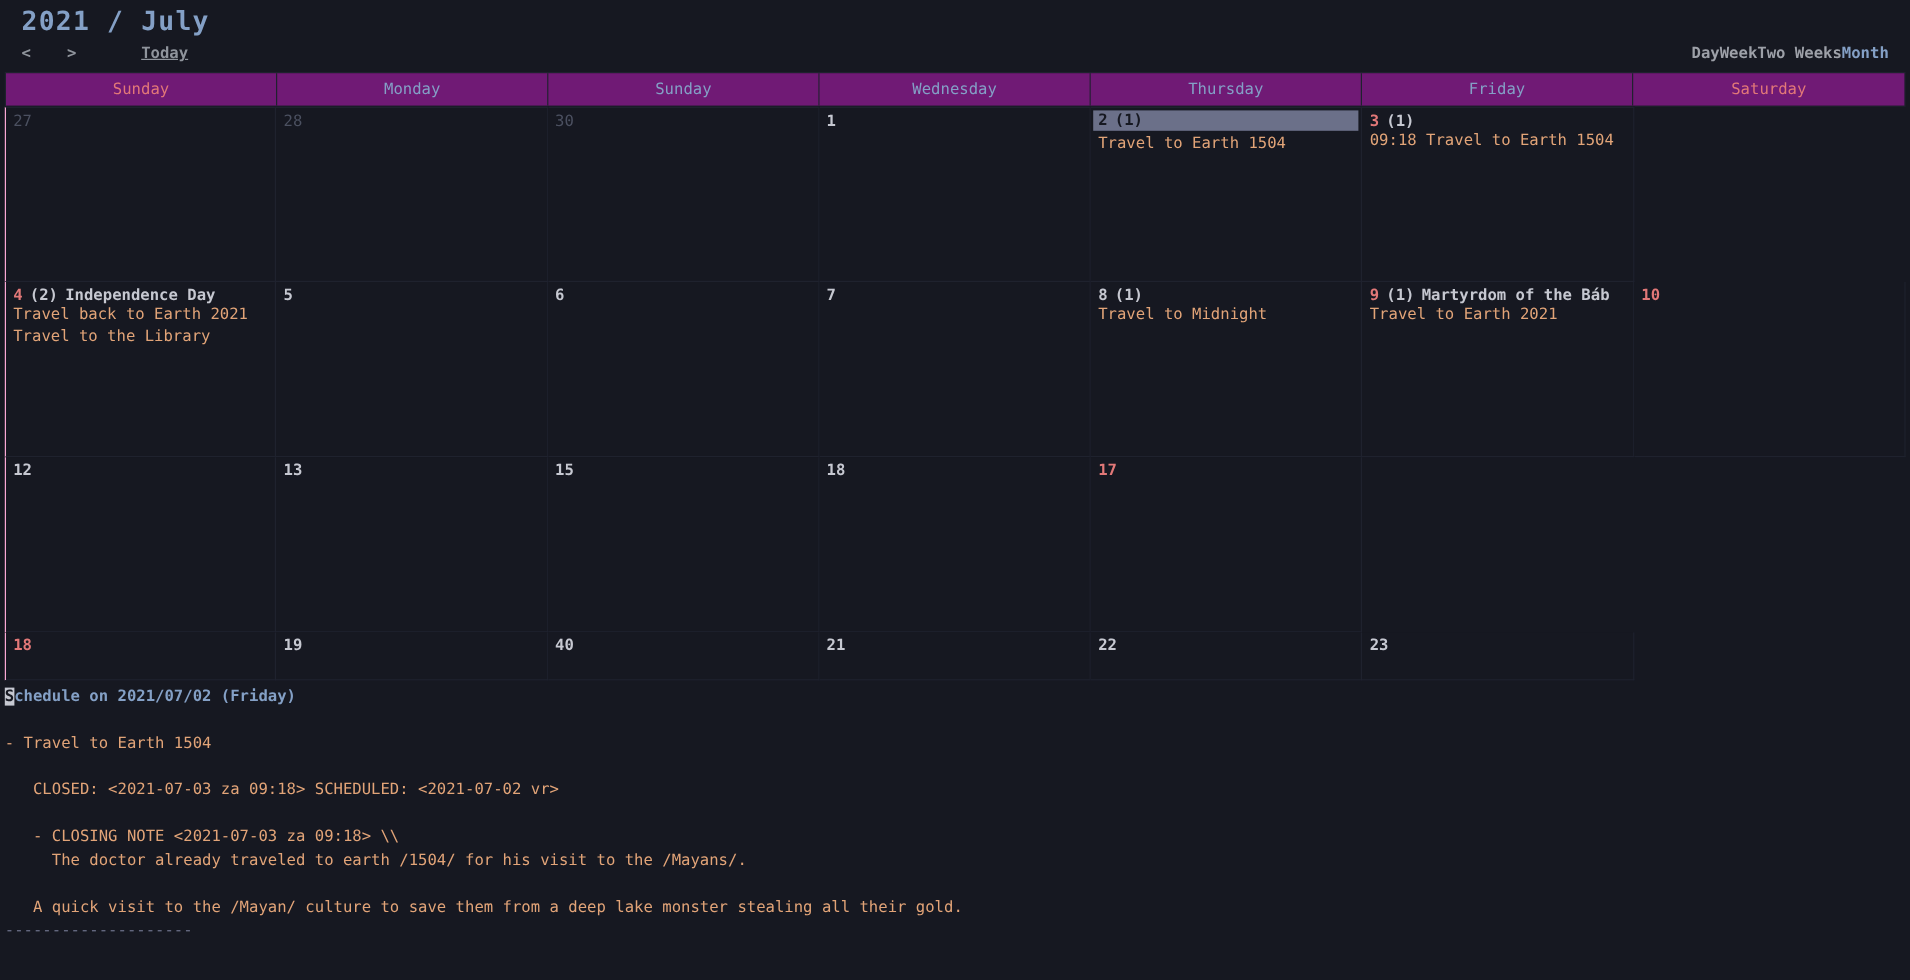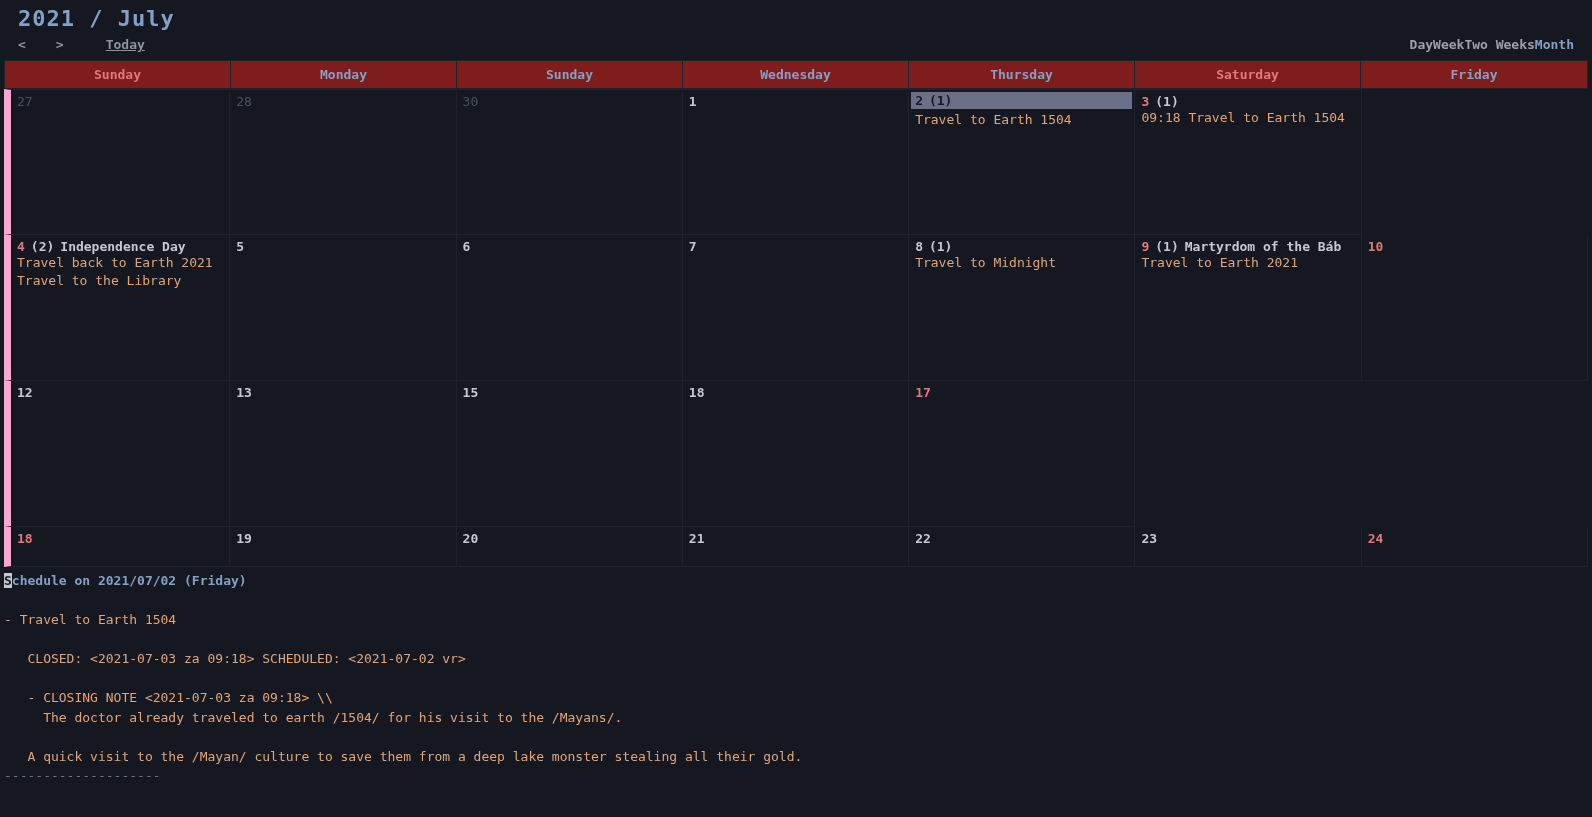--- a/index.html
+++ b/index.html
@@ -31,39 +31,39 @@
   .navleft {
     display: flex;
     gap: 10px;
     align-items: center;
   }
   .arrow, .today-btn {
     color: #8f949c;
     cursor: pointer;
     font-weight: bold;
   }
-  .today-btn { margin-left: 32px; text-decoration: underline; }
+  .today-btn { margin-left: 44px; text-decoration: underline; }
   .spacer { flex: 1; }
   .views { display: flex; }
   .view { color: #9da0a8; cursor: pointer; font-weight: bold; }
   .view.active { color: #84a0c6; }
 
   .daynames {
     display: grid;
     grid-template-columns: repeat(7, 1fr);
     border: 1px solid #1f222e;
     margin: 2px 4px 0 4px;
   }
   .dayname {
     text-align: center;
     padding: 6px 0;
-    font-weight: bold;
+    font-weight: normal;
     color: #84a0c6;
     border-right: 1px solid #1f222e;
-    background: #7f1d1d;
+    background: #701a75;
     font-size: 13px;
   }
   .dayname:last-child { border-right: none; }
   .dayname.weekend { color: #e27878; }
 
   .calendar {
     margin: 0 4px;
   }
   .week {
     display: grid;
@@ -73,21 +73,21 @@
   .daycell {
     border-right: 1px solid #1f222e;
     border-bottom: 1px solid #1f222e;
     padding: 4px 6px 2px 6px;
     min-height: 146px;
     overflow: hidden;
     background: #161821;
     position: relative;
   }
   .week:first-child .daycell { border-top: 1px solid #1f222e; }
-  .daycell:first-child { border-left: 7px solid #f9a8d4; }
+  .daycell:first-child { border-left: 1px solid #f9a8d4; }
 
   .dayhead {
     display: flex;
     gap: 6px;
     font-weight: bold;
     font-size: 13px;
   }
   .daynum { color: #c6c8d1; font-weight: bold; }
   .daynum.other { color: #4b5060; font-weight: normal; }
   .daynum.weekend { color: #e27878; }
@@ -141,22 +141,22 @@
     <span class="view active">Month</span>
   </div>
 </div>
 
 <div class="daynames">
   <div class="dayname weekend">Sunday</div>
   <div class="dayname">Monday</div>
   <div class="dayname">Sunday</div>
   <div class="dayname">Wednesday</div>
   <div class="dayname">Thursday</div>
+  <div class="dayname">Friday</div>
   <div class="dayname weekend">Saturday</div>
-  <div class="dayname">Friday</div>
 </div>
 
 <div class="calendar" id="calendar">
     <div class="week">
       <div class="daycell">
         <div class="dayhead">
           <span class="daynum other">27</span>
         </div>
       </div>
       <div class="daycell">
@@ -268,41 +268,36 @@
           <span class="daynum weekend">18</span>
         </div>
       </div>
       <div class="daycell" style="min-height: 40px; text-align: right;">
         <div class="dayhead">
           <span class="daynum">19</span>
         </div>
       </div>
       <div class="daycell" style="min-height: 40px;">
         <div class="dayhead">
-          <span class="daynum">20</span>
+          <span class="daynum">40</span>
         </div>
       </div>
       <div class="daycell" style="min-height: 40px;">
         <div class="dayhead">
           <span class="daynum">21</span>
         </div>
       </div>
       <div class="daycell" style="min-height: 40px;">
         <div class="dayhead">
           <span class="daynum">22</span>
         </div>
       </div>
       <div class="daycell" style="min-height: 40px;">
         <div class="dayhead">
           <span class="daynum">23</span>
-        </div>
-      </div>
-      <div class="daycell" style="min-height: 40px;">
-        <div class="dayhead">
-          <span class="daynum weekend">24</span>
         </div>
       </div>
     </div>
   </div>
 
 <div class="schedule">
   <div class="sched-title"><span class="cursor">S</span><span>chedule on 2021/07/02 (Friday)</span></div>
   <div class="sched-body">
 - Travel to Earth 1504
 

